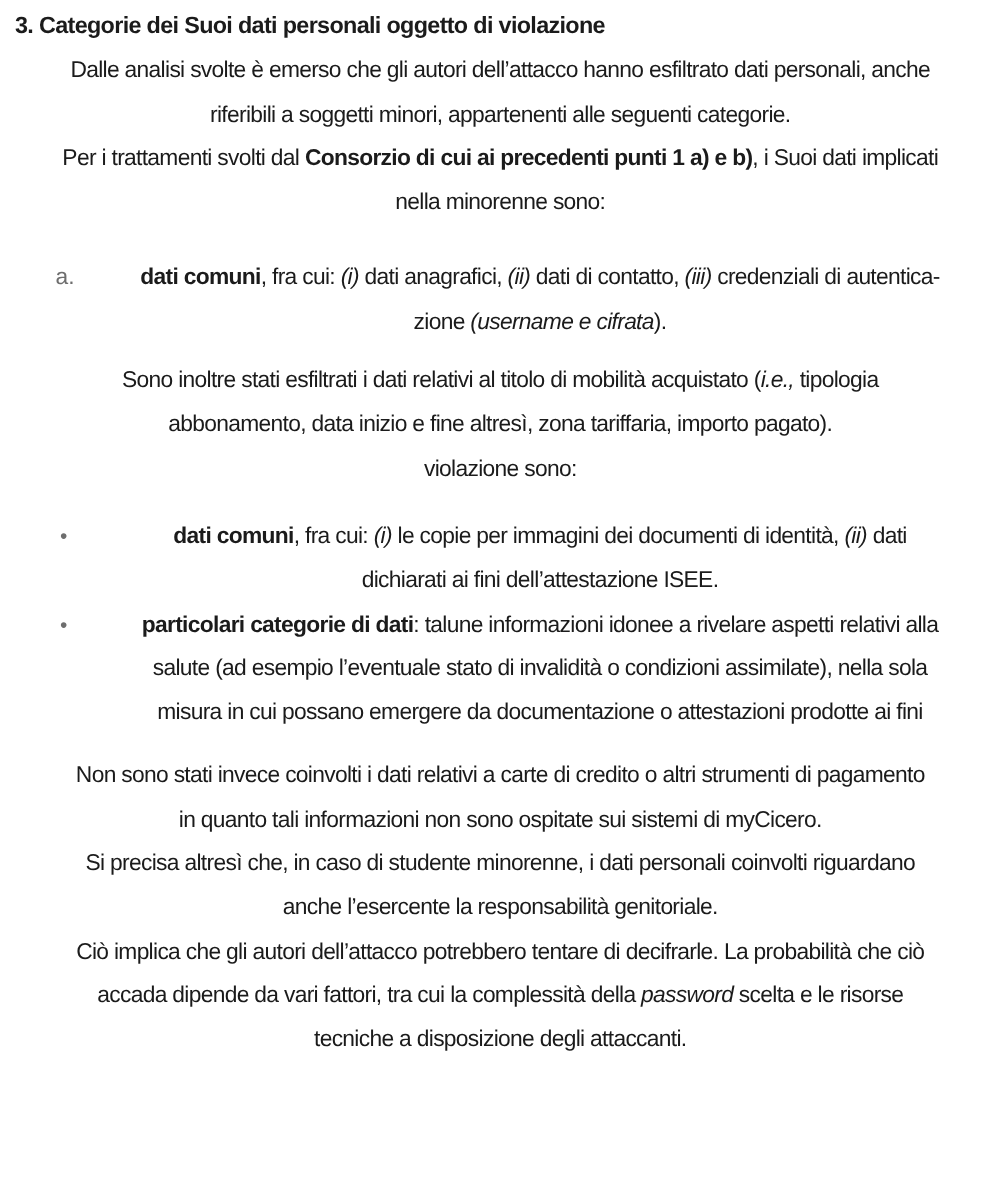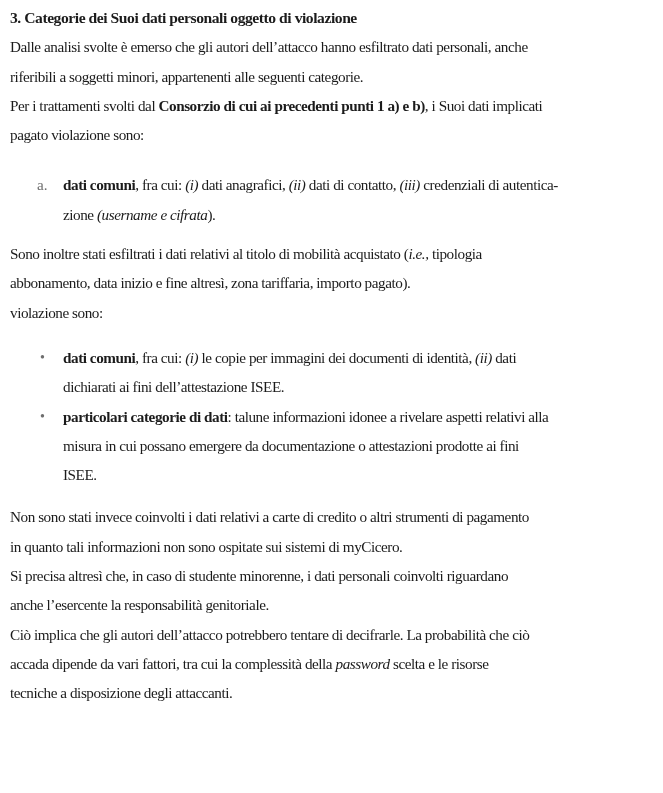--- a/index.html
+++ b/index.html
@@ -10,34 +10,34 @@
   body {
     width: 663px;
     height: 793px;
     overflow: hidden;
   }
   .page {
     box-sizing: border-box;
     width: 663px;
     height: 598px;
     padding: 3px 6px 0 10px;
-    font-family: Liberation Serif, serif;
+    font-family: Liberation Sans, sans-serif;
     font-size: 15.2px;
     letter-spacing: -0.45px;
     line-height: 29.3px;
     color: var(--text-color, #1b1b1b);
   }
   .heading {
     margin: 0;
     font-size: 15.6px;
     font-weight: 700;
     line-height: 29.3px;
     white-space: nowrap;
   }
-  .block { margin: 0; }
+  .block { margin: 0; text-align: center; }
   
   .doc-body .block:nth-child(3) { margin-top: 21px; }  
   .doc-body .block:nth-child(4) { margin-top: 10px; }  
   .doc-body .block:nth-child(5) { margin-top: 16px; }  
   .doc-body .block:nth-child(6) { margin-top: 13px; }  
   .ln {
     white-space: nowrap;
     height: 29.3px;
   }
   .b  { font-weight: 700; }
@@ -63,21 +63,21 @@
 
 <div class="page">
   <h1 class="heading">3. Categorie dei Suoi dati personali oggetto di violazione</h1>
   <div class="doc-body">
       <div class="block">
         <div class="ln"><span>Dalle analisi svolte è emerso che gli autori dell’attacco hanno esfiltrato dati personali, anche</span></div>
         <div class="ln"><span>riferibili a soggetti minori, appartenenti alle seguenti categorie.</span></div>
       </div>
       <div class="block">
         <div class="ln"><span>Per i trattamenti svolti dal </span><span class="b">Consorzio di cui ai precedenti punti 1 a) e b)</span><span>, i Suoi dati implicati</span></div>
-        <div class="ln"><span>pagato violazione sono:</span></div>
+        <div class="ln"><span>nella minorenne sono:</span></div>
       </div>
       <div class="block">
         <div class="list-item">
           <span class="marker">a.</span>
           <div>
             <div class="ln"><span class="b">dati comuni</span><span>, fra cui: </span><span class="i">(i)</span><span> dati anagrafici, </span><span class="i">(ii)</span><span> dati di contatto, </span><span class="i">(iii)</span><span> credenziali di autentica-</span></div>
             <div class="ln"><span>zione </span><span class="i">(username e cifrata</span><span>).</span></div>
           </div>
         </div>
       </div>
@@ -91,22 +91,22 @@
           <span class="marker bullet">•</span>
           <div>
             <div class="ln"><span class="b">dati comuni</span><span>, fra cui: </span><span class="i">(i)</span><span> le copie per immagini dei documenti di identità, </span><span class="i">(ii)</span><span> dati</span></div>
             <div class="ln"><span>dichiarati ai fini dell’attestazione ISEE.</span></div>
           </div>
         </div>
         <div class="list-item">
           <span class="marker bullet">•</span>
           <div>
             <div class="ln"><span class="b">particolari categorie di dati</span><span>: talune informazioni idonee a rivelare aspetti relativi alla</span></div>
+            <div class="ln"><span>salute (ad esempio l’eventuale stato di invalidità o condizioni assimilate), nella sola</span></div>
             <div class="ln"><span>misura in cui possano emergere da documentazione o attestazioni prodotte ai fini</span></div>
-            <div class="ln"><span>ISEE.</span></div>
           </div>
         </div>
       </div>
       <div class="block">
         <div class="ln"><span>Non sono stati invece coinvolti i dati relativi a carte di credito o altri strumenti di pagamento</span></div>
         <div class="ln"><span>in quanto tali informazioni non sono ospitate sui sistemi di myCicero.</span></div>
       </div>
       <div class="block">
         <div class="ln"><span>Si precisa altresì che, in caso di studente minorenne, i dati personali coinvolti riguardano</span></div>
         <div class="ln"><span>anche l’esercente la responsabilità genitoriale.</span></div>

